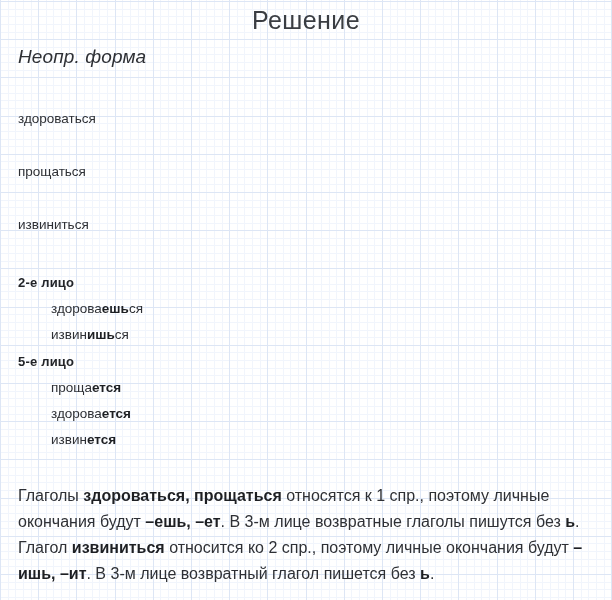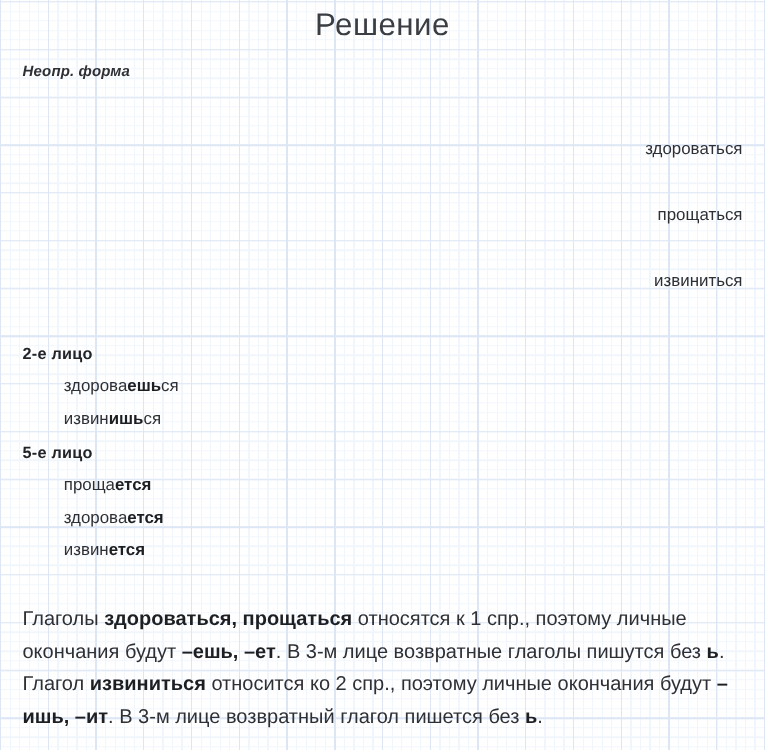--- a/index.html
+++ b/index.html
@@ -45,34 +45,33 @@
   }
 
   .content {
     position: absolute;
     left: 18px;
     top: 48px;
     width: 576px;
   }
 
   .label-infinitive {
-    font-size: 12px;
-    font-weight: bold;
+    font-size: 19px;
+    font-weight: normal;
     font-style: italic;
     color: #2e3035;
     line-height: 18px;
     margin: 0 0 0 0;
     letter-spacing: 0.1px;
   }
 
   .infinitive-list {
     margin: 0;
     padding: 0;
     list-style: none;
-    text-align: right;
   }
   .infinitive-list li {
     font-size: 13.5px;
     line-height: 18px;
     color: #2e3035;
     height: 53px;
     display: block;
   }
   .infinitive-list li:first-child { padding-top: 44px; }
 

